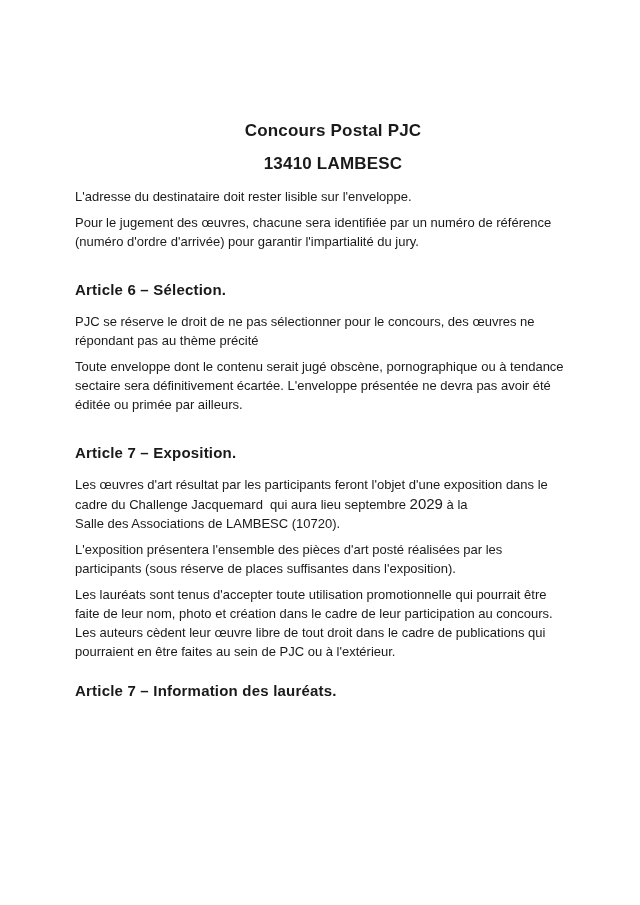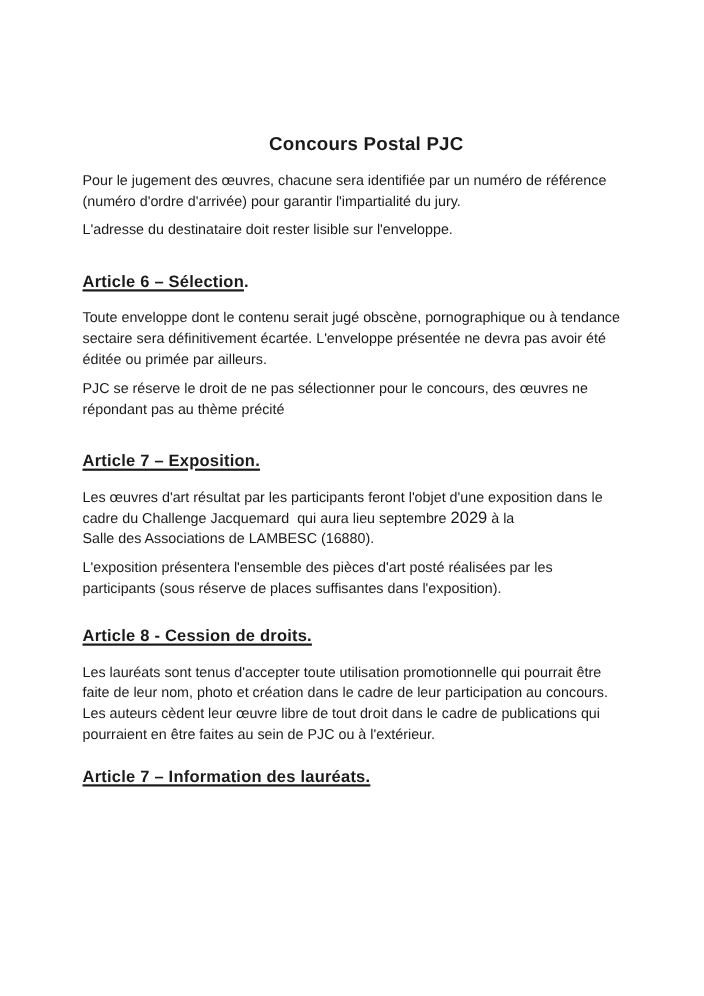--- a/index.html
+++ b/index.html
@@ -31,60 +31,59 @@
   }
 
   .section-heading {
     font-size: 15px;
     line-height: 20px;
     font-weight: 700;
     margin: 29px 0 12px 0;
     letter-spacing: 0.2px;
   }
   .section-heading .u {
-    text-decoration: underline;
     text-decoration-thickness: 1.5px;
     text-underline-offset: 2px;
   }
   .section-heading.s8 { margin-top: 25px; }
   .section-heading.s9 { margin-top: 20px; }
 
   .year-large { font-size: 15px; }
 </style>
 </head>
 <body style="background: rgb(255, 255, 255);">
 
 <div class="doc" style="background: rgb(255, 255, 255); color: rgb(26, 26, 26);">
 
   <header>
     <div class="title-line">Concours Postal PJC</div>
+    <div class="title-line">13410 LAMBESC</div>
   </header>
 
+  <p class="para">L'adresse du destinataire doit rester lisible sur l'enveloppe.</p>
   <p class="para">Pour le jugement des œuvres, chacune sera identifiée par un numéro de référence
 (numéro d'ordre d'arrivée) pour garantir l'impartialité du jury.</p>
-  <p class="para">L'adresse du destinataire doit rester lisible sur l'enveloppe.</p>
 
   <section>
     <h2 class="section-heading"><span class="u">Article 6 – Sélection</span><span>.</span></h2>
+    <p class="para">PJC se réserve le droit de ne pas sélectionner pour le concours, des œuvres ne
+répondant pas au thème précité</p>
     <p class="para">Toute enveloppe dont le contenu serait jugé obscène, pornographique ou à tendance
 sectaire sera définitivement écartée. L'enveloppe présentée ne devra pas avoir été
 éditée ou primée par ailleurs.</p>
-    <p class="para">PJC se réserve le droit de ne pas sélectionner pour le concours, des œuvres ne
-répondant pas au thème précité</p>
   </section>
 
   <section>
     <h2 class="section-heading"><span class="u">Article 7 – Exposition.</span><span></span></h2>
-    <p class="para"><span>Les œuvres d'art résultat par les participants feront l'objet d'une exposition dans le</span><br><span>cadre du Challenge Jacquemard  qui aura lieu septembre </span><span class="year-large">2029</span><span> à la</span><br><span>Salle des Associations de LAMBESC (16880).</span></p>
+    <p class="para"><span>Les œuvres d'art résultat par les participants feront l'objet d'une exposition dans le</span><br><span>cadre du Challenge Jacquemard  qui aura lieu septembre </span><span class="year-large">2029</span><span> à la</span><br><span>Salle des Associations de LAMBESC (10720).</span></p>
     <p class="para">L'exposition présentera l'ensemble des pièces d'art posté réalisées par les
 participants (sous réserve de places suffisantes dans l'exposition).</p>
   </section>
 
   <section>
-    <h2 class="section-heading s8"><span class="u">Article 8 - Cession de droits.</span><span></span></h2>
     <p class="para">Les lauréats sont tenus d'accepter toute utilisation promotionnelle qui pourrait être
 faite de leur nom, photo et création dans le cadre de leur participation au concours.
 Les auteurs cèdent leur œuvre libre de tout droit dans le cadre de publications qui
 pourraient en être faites au sein de PJC ou à l'extérieur.</p>
   </section>
 
   <section>
     <h2 class="section-heading s9"><span class="u">Article 7 – Information des lauréats.</span><span></span></h2>
   </section>
 

